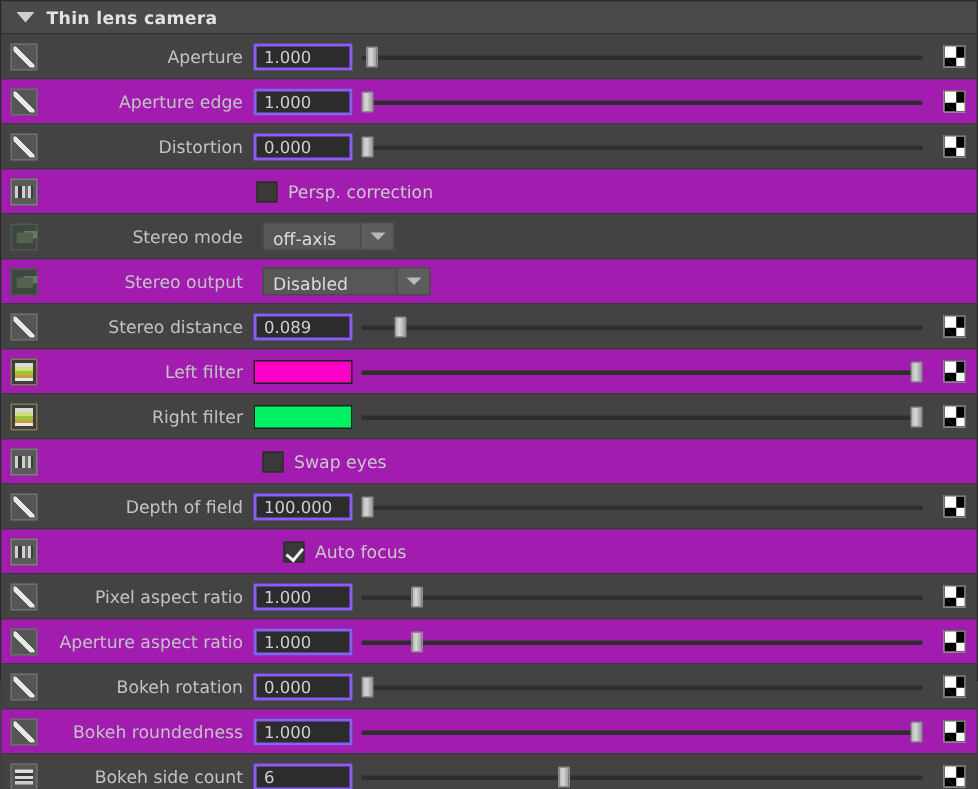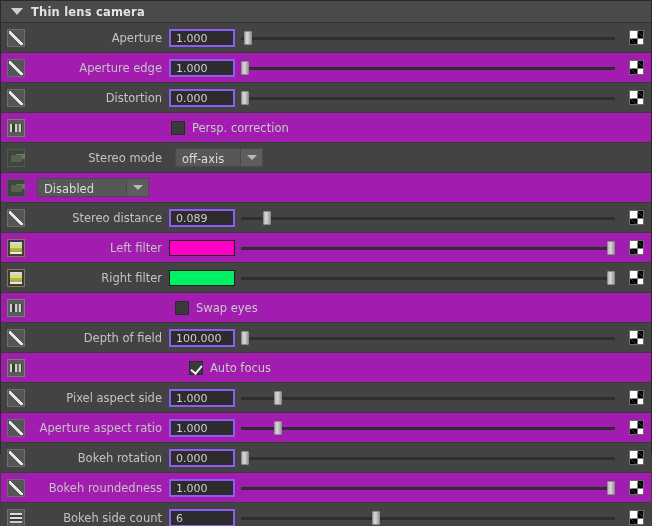--- a/index.html
+++ b/index.html
@@ -335,20 +335,21 @@
           </div>
         </div>
         <div class="checker-cell empty">
           <span class="checker"></span>
         </div>
       </div>
       <div class="row alt">
         <div class="icon-cell">
           <span class="ico node"></span>
         </div>
+        <div class="label">Stereo output</div>
         <div class="control">
           <div class="dropdown w2">
             <span class="dd-text">Disabled</span>
             <span class="dd-arrow-cell">
               <span class="dd-arrow"></span>
             </span>
           </div>
         </div>
         <div class="checker-cell empty">
           <span class="checker"></span>
@@ -445,21 +446,21 @@
           </div>
         </div>
         <div class="checker-cell empty">
           <span class="checker"></span>
         </div>
       </div>
       <div class="row">
         <div class="icon-cell">
           <span class="ico curve"></span>
         </div>
-        <div class="label">Pixel aspect side</div>
+        <div class="label">Pixel aspect ratio</div>
         <div class="control">
           <div class="valuebox">1.000</div>
           <div class="slider">
             <div class="track"></div>
             <div class="handle" style="left: calc(10% - 4px);"></div>
           </div>
         </div>
         <div class="checker-cell">
           <span class="checker"></span>
         </div>

